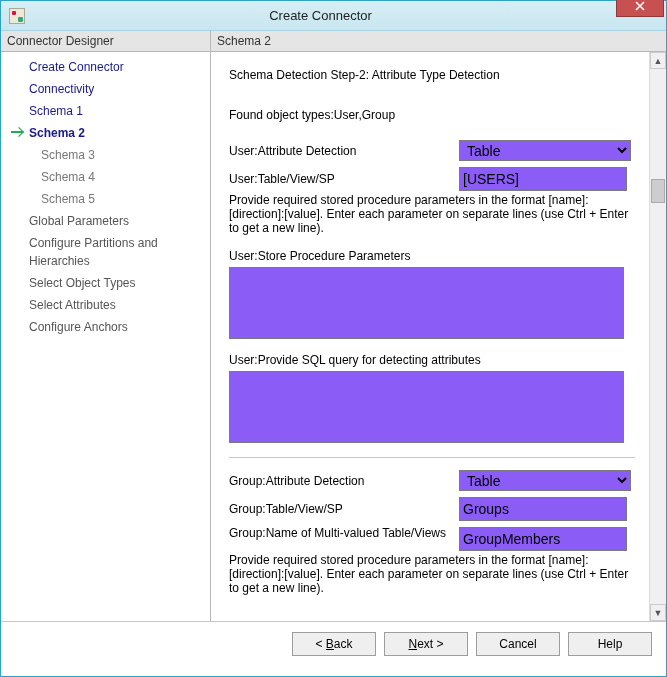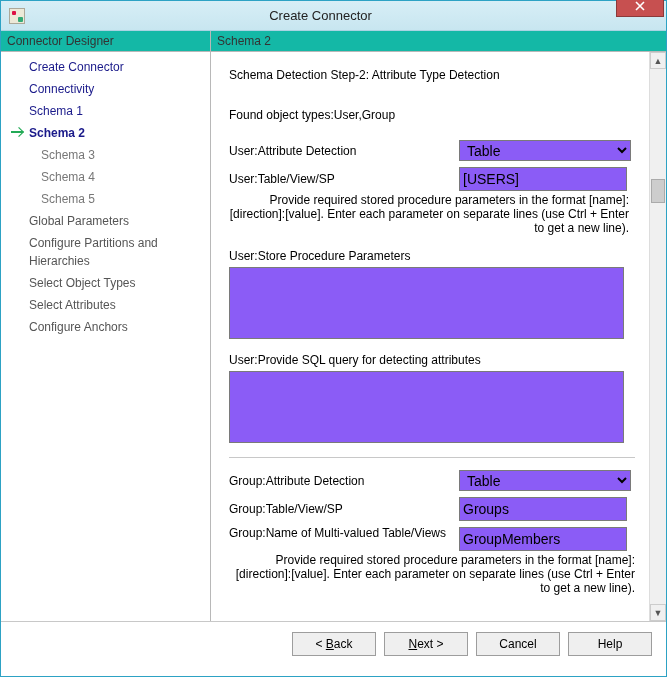--- a/index.html
+++ b/index.html
@@ -47,21 +47,21 @@
   }
   .body {
     flex: 1; display: flex; min-height: 0;
   }
   .sidebar {
     width: 210px; border-right: 1px solid #b8b8b8;
     display: flex; flex-direction: column;
     background: #fff;
   }
   .sidebar-header, .content-header {
-    background: #14b8a6; border-bottom: 1px solid #b8b8b8;
+    background: #e5e5e5; border-bottom: 1px solid #b8b8b8;
     padding: 3px 6px; font-size: 12px; color: #333;
   }
   .nav { padding: 4px 0 4px 12px; }
   .nav-item {
     padding: 2px 4px 2px 16px; line-height: 18px;
     color: #1a1a8a; position: relative; cursor: default;
   }
   .nav-item.sub { color: #777; padding-left: 28px; }
   .nav-item.plain { color: #555; }
   .nav-item.active { font-weight: bold; color: #1a1a8a; }
@@ -97,21 +97,21 @@
     display: flex; align-items: center; margin-bottom: 6px;
   }
   .form-row .lbl { width: 230px; }
   .form-row .lbl.twoline { line-height: 13px; }
   input.txt, select.sel, textarea.ta {
     font-family: inherit; font-size: 14px;
     border: 1px solid #7a7a7a; padding: 1px 3px; background:#8b5cf6;
   }
   input.txt { height: 24px; width: 168px; }
   select.sel { height: 21px; width: 172px; }
-  .hint { font-size: 12px; color: #000; line-height: 14px; margin: 0 0 14px 0; max-width: 400px; text-align: right;}
+  .hint { font-size: 12px; color: #000; line-height: 14px; margin: 0 0 14px 0; max-width: 400px;}
   .sec-label { margin: 2px 0 4px 0; }
   textarea.ta { width: 395px; height: 72px; resize: none; display:block; }
   hr.sep { border: none; border-top: 1px solid #c8c8c8; margin: 14px 0 12px 0; }
   .footer {
     border-top: 1px solid #c8c8c8; padding: 10px 14px 20px 0;
     display: flex; justify-content: flex-end; gap: 8px;
   }
   button.wiz {
     width: 84px; height: 24px;
     background: #efefef; border: 1px solid #9d9d9d;

